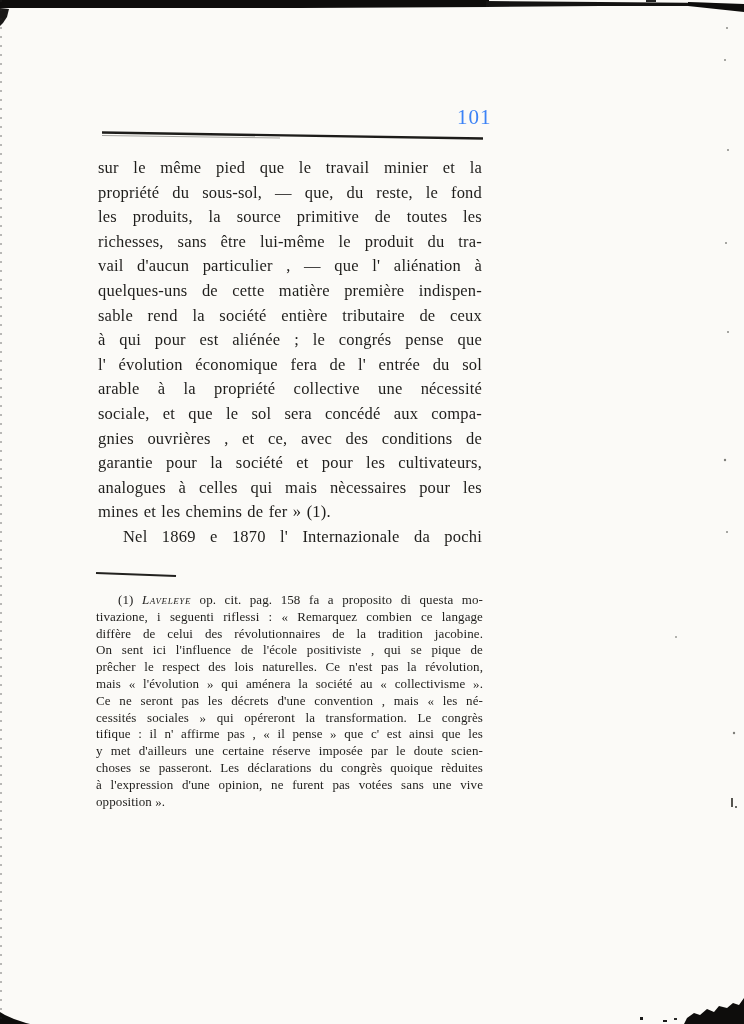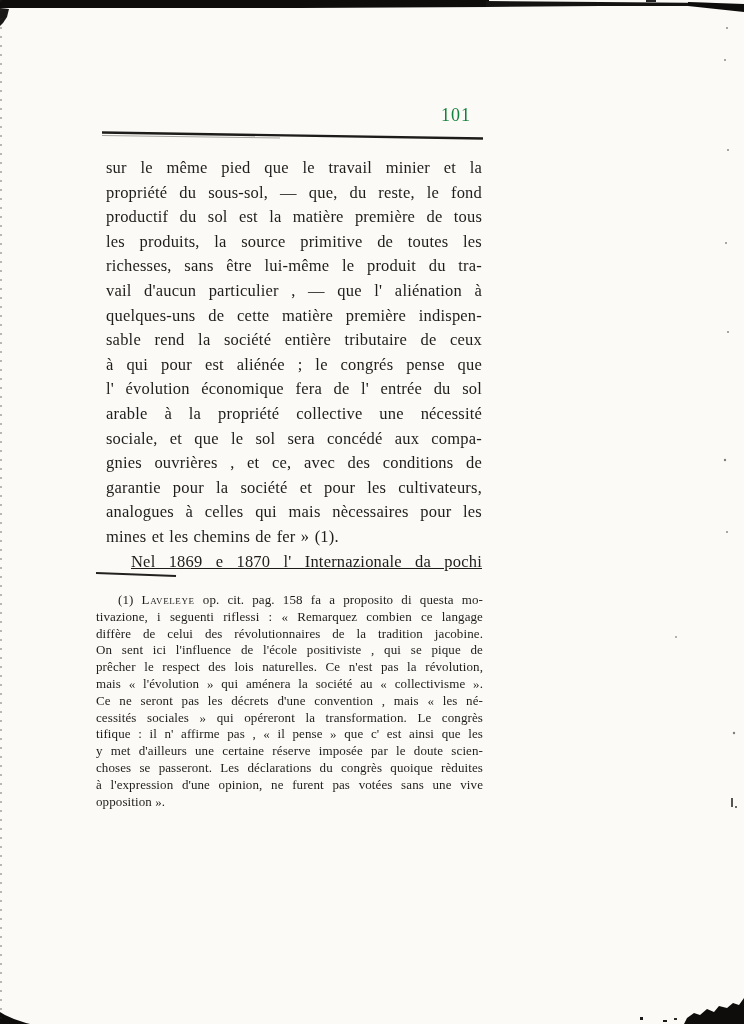--- a/index.html
+++ b/index.html
@@ -24,60 +24,59 @@
     width: 2px; height: 1024px;
     background: repeating-linear-gradient(
       to bottom,
       rgba(40,40,40,0.45) 0 2px,
       rgba(0,0,0,0) 2px 9px
     );
     opacity: .7;
   }
   .pagenum {
     position: absolute;
-    left: 441px; top: 105px;
-    font-size: 18px;
+    left: 457px; top: 105px;
+    font-size: 21px;
     letter-spacing: 1px;
-    color: #15803d;
+    color: #3b82f6;
   }
   .body-text {
     position: absolute;
     left: 98px; top: 156px;
     width: 384px;
     font-size: 16.5px;
     line-height: 24.6px;
     letter-spacing: 0.2px;
     word-spacing: 1px;
   }
   .bl {
     text-align: justify;
     text-align-last: justify;
     white-space: normal;
     height: 24.6px;
     overflow: visible;
-    margin-left: 8px;
   }
   .bl.noj { text-align: center; text-align-last: left; }
-  .bl.ind { padding-left: 25px; box-sizing: border-box; text-decoration: underline; }
+  .bl.ind { padding-left: 25px; box-sizing: border-box; }
   .footnote {
     position: absolute;
     left: 96px; top: 592px;
     width: 387px;
     font-size: 13px;
     line-height: 16.8px;
     letter-spacing: 0.1px;
   }
   .fl {
     text-align: justify;
     text-align-last: justify;
     height: 16.8px;
   }
   .fl.noj { text-align: center; text-align-last: left; }
   .fl.ind { padding-left: 22px; box-sizing: border-box; }
-  .sc { font-variant: small-caps; letter-spacing: 0.6px; }
+  .sc { font-variant: small-caps; letter-spacing: 0.6px; font-style: italic; }
 </style>
 </head>
 <body>
 
 <div class="page">
 
   <svg class="artifacts" viewBox="0 0 744 1024" aria-hidden="true">
 
     <polygon fill="#0e0d0c" points="0,0 489,0 489,7 300,8 0,8"></polygon>
     <polygon fill="#141312" points="486,1 600,2 714,3 714,6 600,6 486,7"></polygon>
@@ -111,21 +110,20 @@
     <rect x="735" y="806" width="2" height="2" fill="#6b6a66"></rect>
   </svg>
 
   <div class="left-edge-speckle"></div>
 
   <div class="pagenum">101</div>
 
   <div class="body-text">
     <div class="bl">sur le même pied que le travail minier et la</div>
     <div class="bl">propriété du sous-sol, — que, du reste, le fond</div>
-    <div class="bl">productif du sol est la matière première de tous</div>
     <div class="bl">les produits, la source primitive de toutes les</div>
     <div class="bl">richesses, sans être lui-même le produit du tra-</div>
     <div class="bl">vail d'aucun particulier , — que l' aliénation à</div>
     <div class="bl">quelques-uns de cette matière première indispen-</div>
     <div class="bl">sable rend la société entière tributaire de ceux</div>
     <div class="bl">à qui pour est aliénée ; le congrés pense que</div>
     <div class="bl">l' évolution économique fera de l' entrée du sol</div>
     <div class="bl">arable à la propriété collective une nécessité</div>
     <div class="bl">sociale, et que le sol sera concédé aux compa-</div>
     <div class="bl">gnies ouvrières , et ce, avec des conditions de</div>

